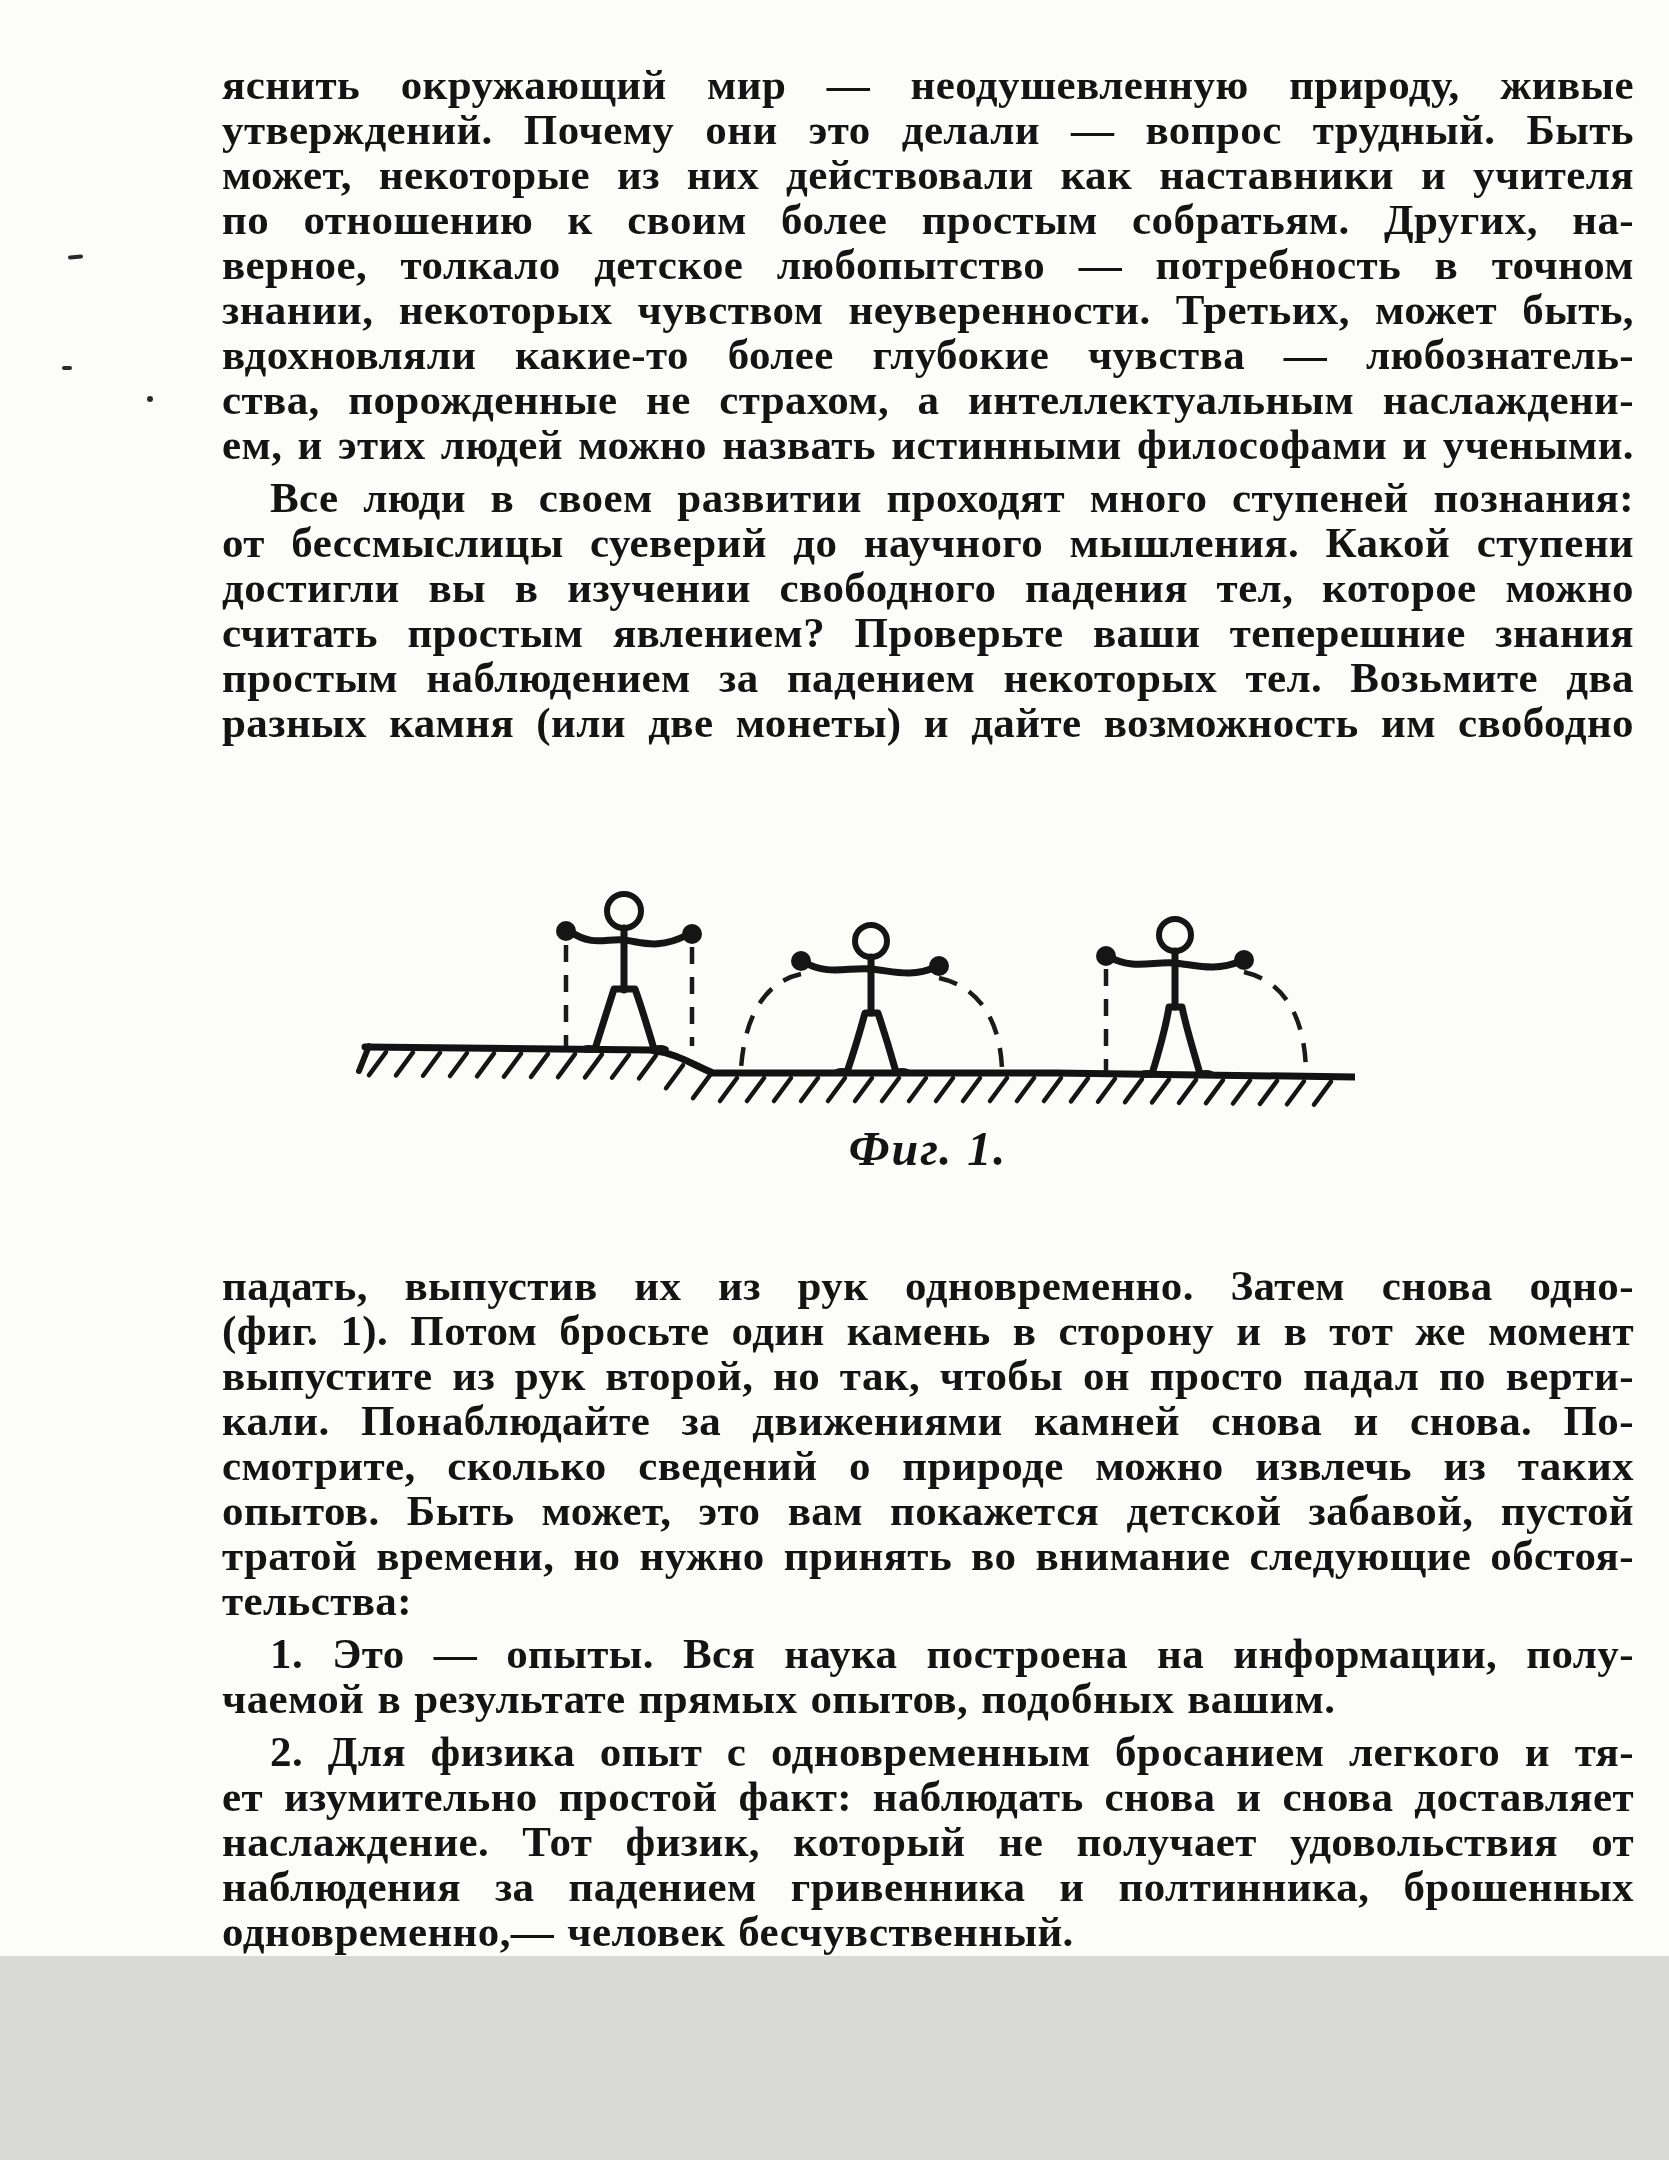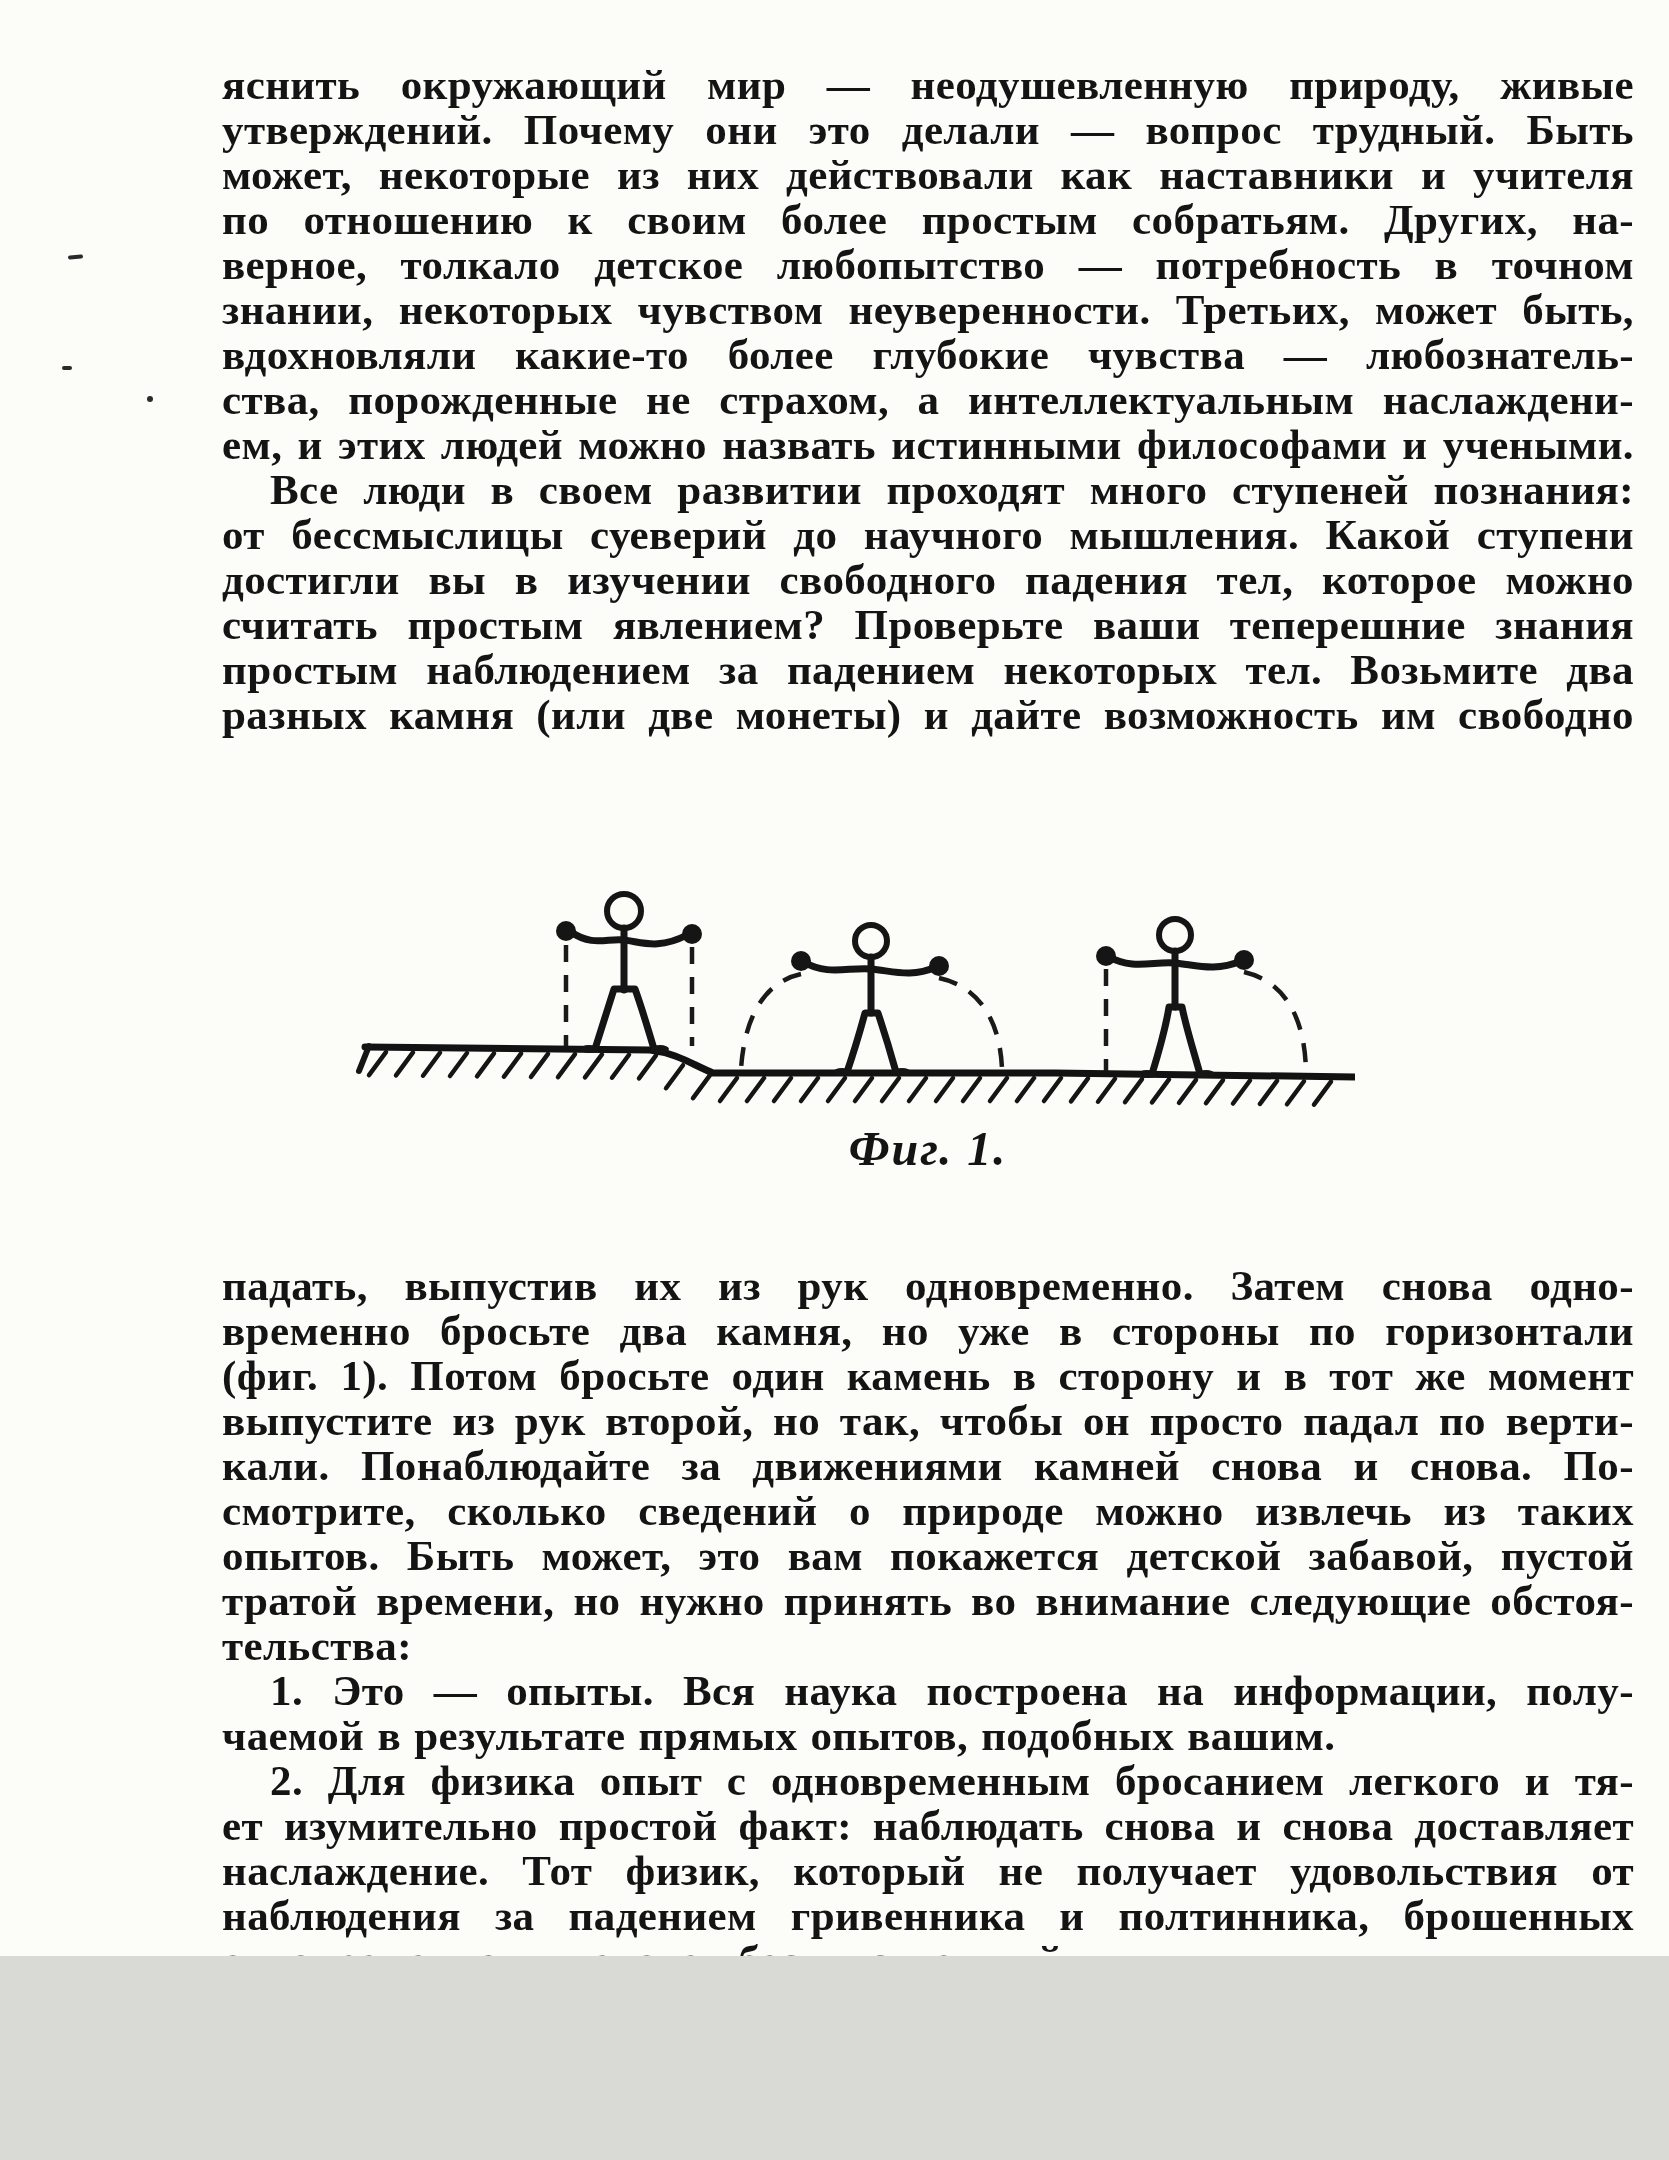--- a/index.html
+++ b/index.html
@@ -10,21 +10,21 @@
   }
   .textcol {
     position:absolute; left:222px; width:1412px;
     font-weight:700; font-size:43px; line-height:45px;
     letter-spacing:0.4px; word-spacing:2px;
   }
   .upper { top:62px; }
   .lower { top:1263px; }
   .line { text-align:justify; text-align-last:justify; white-space:normal; }
   .line.nofill { text-align:justify; text-align-last:left; }
-  .line.indent { text-indent:48px; }
+  .line.indent { text-indent:48px;margin-top:8px; }
 
   .figure-wrap { position:absolute; left:355px; top:850px; width:1000px; height:260px; }
   .figure-wrap svg { display:block; }
   .fig-stroke { fill:none; stroke:#151515; stroke-width:7; stroke-linecap:round; stroke-linejoin:round; }
   .fig-thin   { fill:none; stroke:#151515; stroke-width:6; stroke-linecap:round; }
   .fig-fill   { fill:#151515; stroke:none; }
   .fig-dash-v { fill:none; stroke:#1a1a1a; stroke-width:4.5; stroke-dasharray:17 13; stroke-linecap:butt; }
   .fig-dash-a { fill:none; stroke:#1a1a1a; stroke-width:4.5; stroke-dasharray:19 14; stroke-linecap:butt; }
   #hatch line { stroke:#151515; stroke-width:4.5; stroke-linecap:round; }
   .ground { fill:none; stroke:#121212; stroke-width:7; stroke-linecap:round; stroke-linejoin:round; }
@@ -159,21 +159,20 @@
         <ellipse class="fig-fill" cx="851" cy="224" rx="9" ry="4"></ellipse>
       </g>
     </svg>
   </div>
 
   <div class="caption">Фиг. 1.</div>
 
   <div class="textcol lower" id="lower-text">
       <div>
         <div class="line">падать, выпустив их из рук одновременно. Затем снова одно-</div>
-        <div class="line">временно бросьте два камня, но уже в стороны по горизонтали</div>
         <div class="line">(фиг. 1). Потом бросьте один камень в сторону и в тот же момент</div>
         <div class="line">выпустите из рук второй, но так, чтобы он просто падал по верти-</div>
         <div class="line">кали. Понаблюдайте за движениями камней снова и снова. По-</div>
         <div class="line">смотрите, сколько сведений о природе можно извлечь из таких</div>
         <div class="line">опытов. Быть может, это вам покажется детской забавой, пустой</div>
         <div class="line">тратой времени, но нужно принять во внимание следующие обстоя-</div>
         <div class="line nofill">тельства:</div>
       </div>
       <div>
         <div class="line indent">1. Это — опыты. Вся наука построена на информации, полу-</div>

